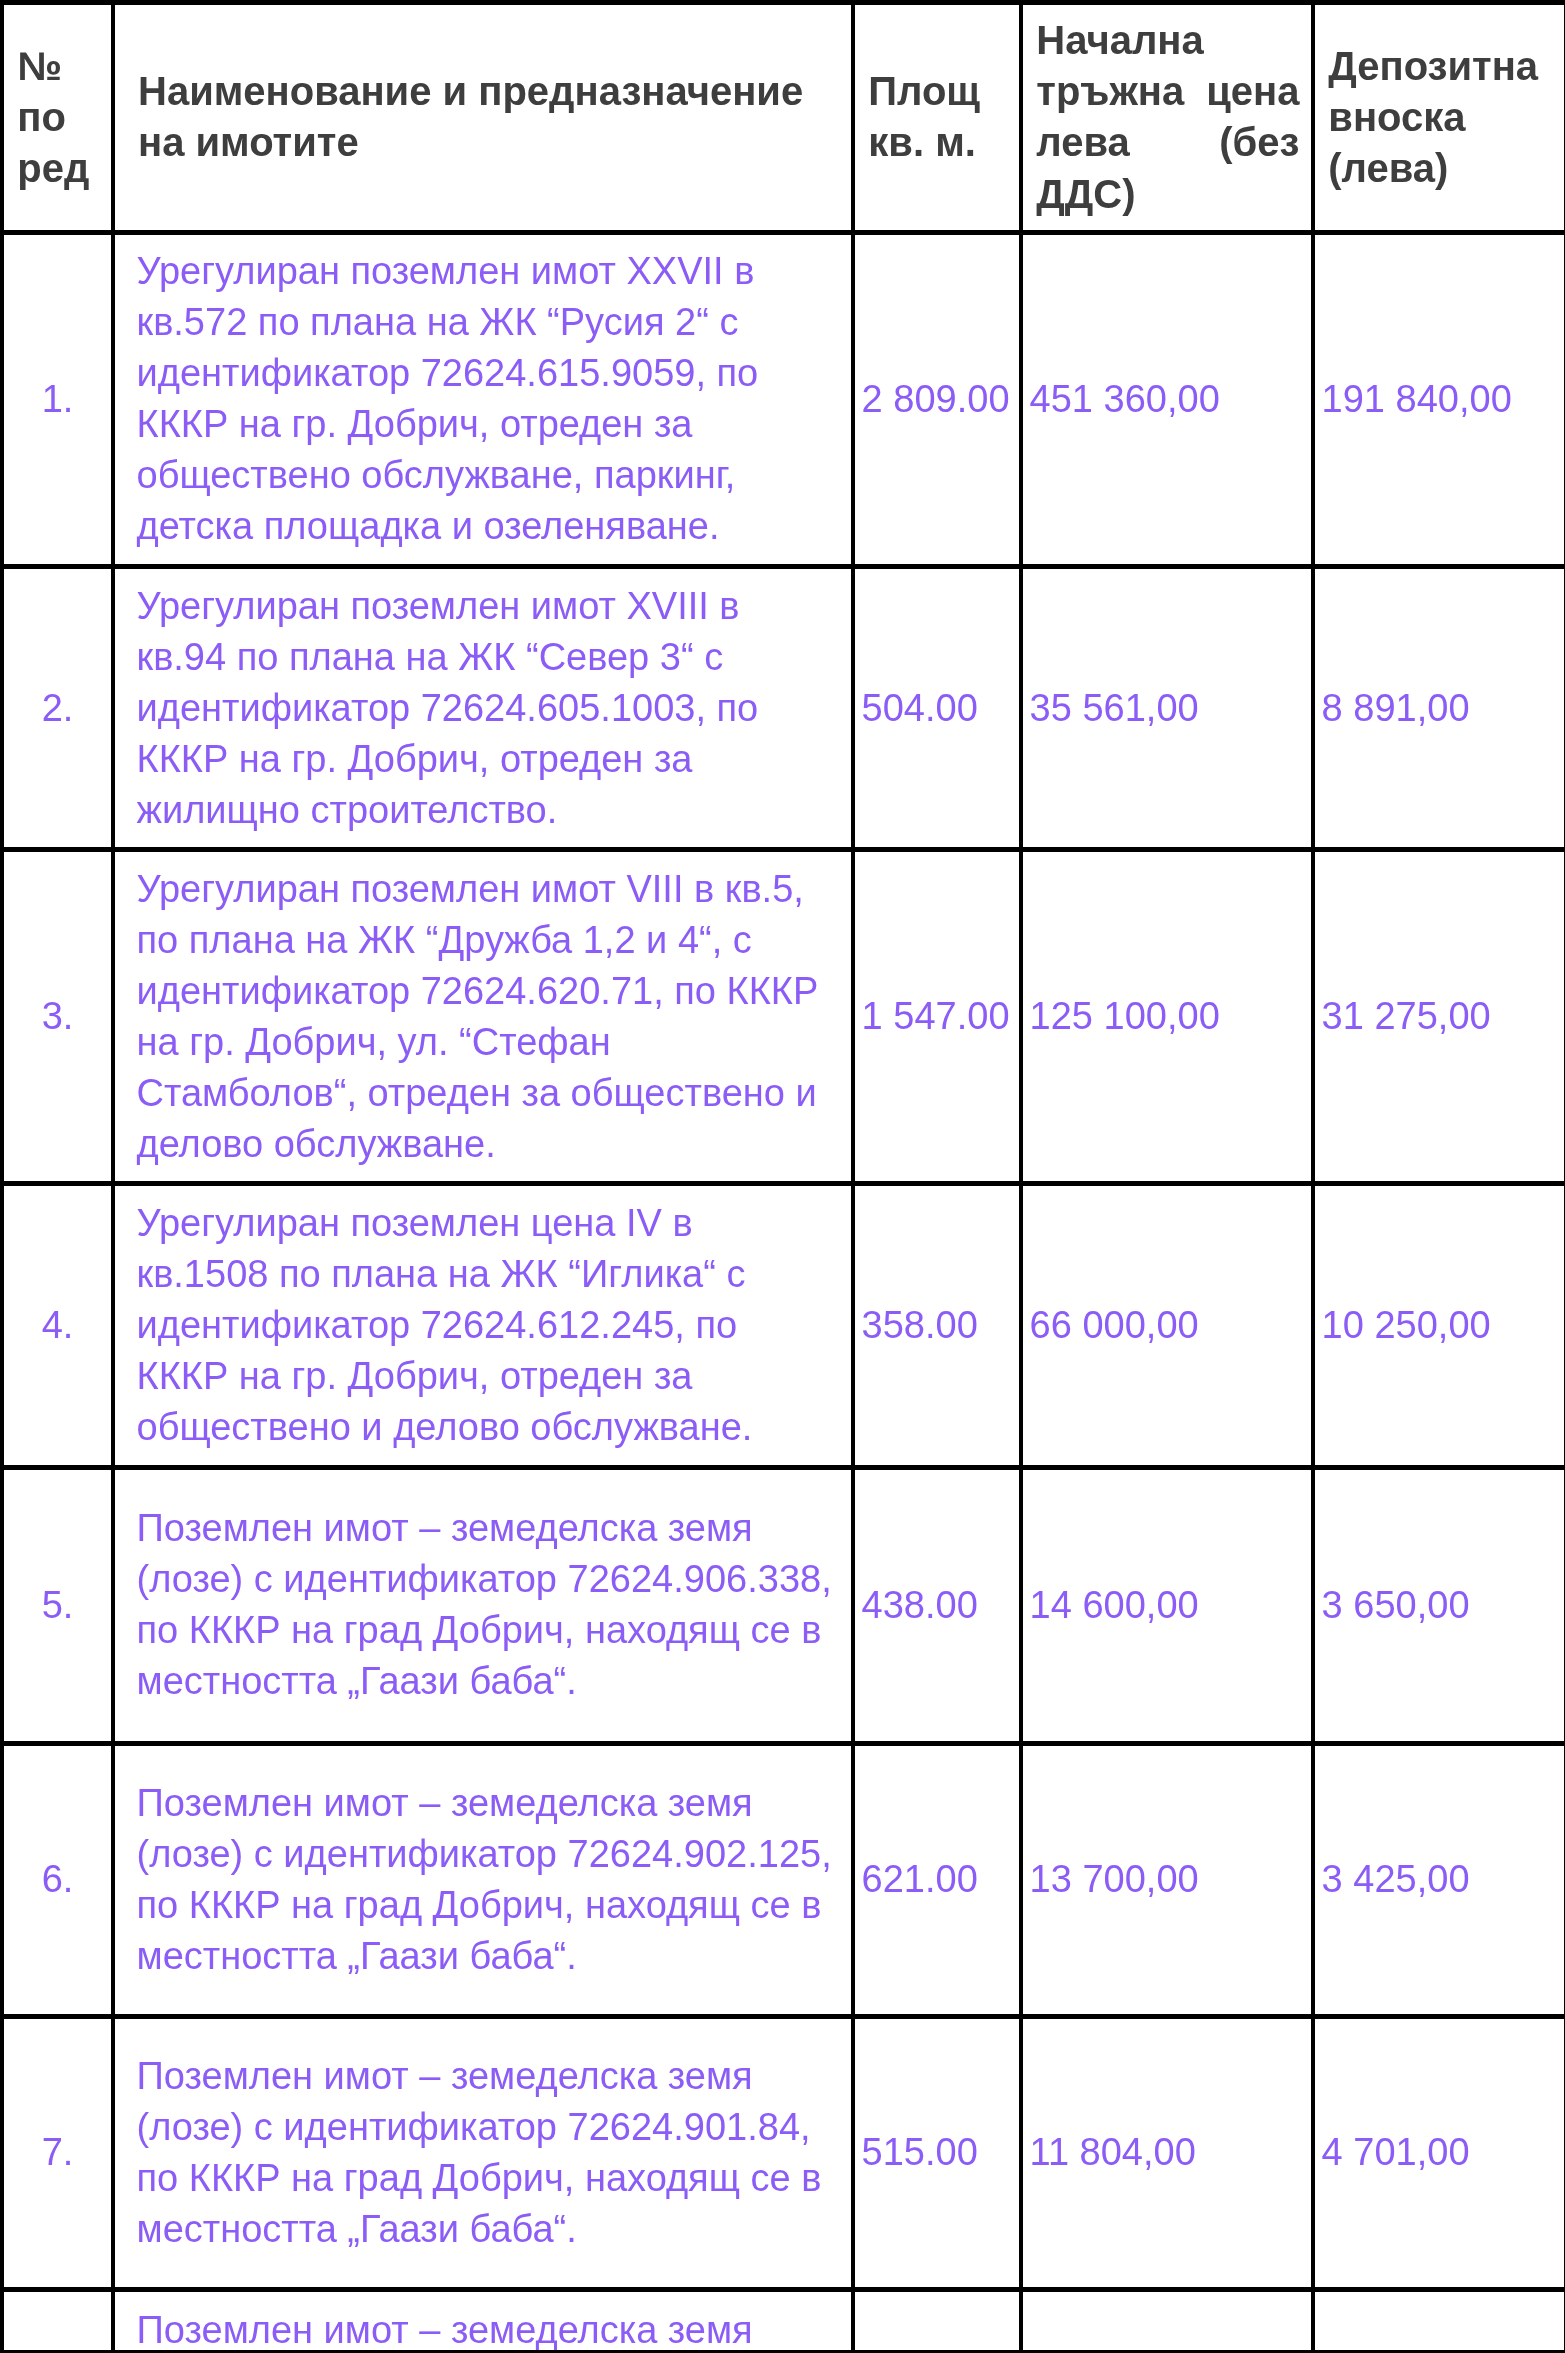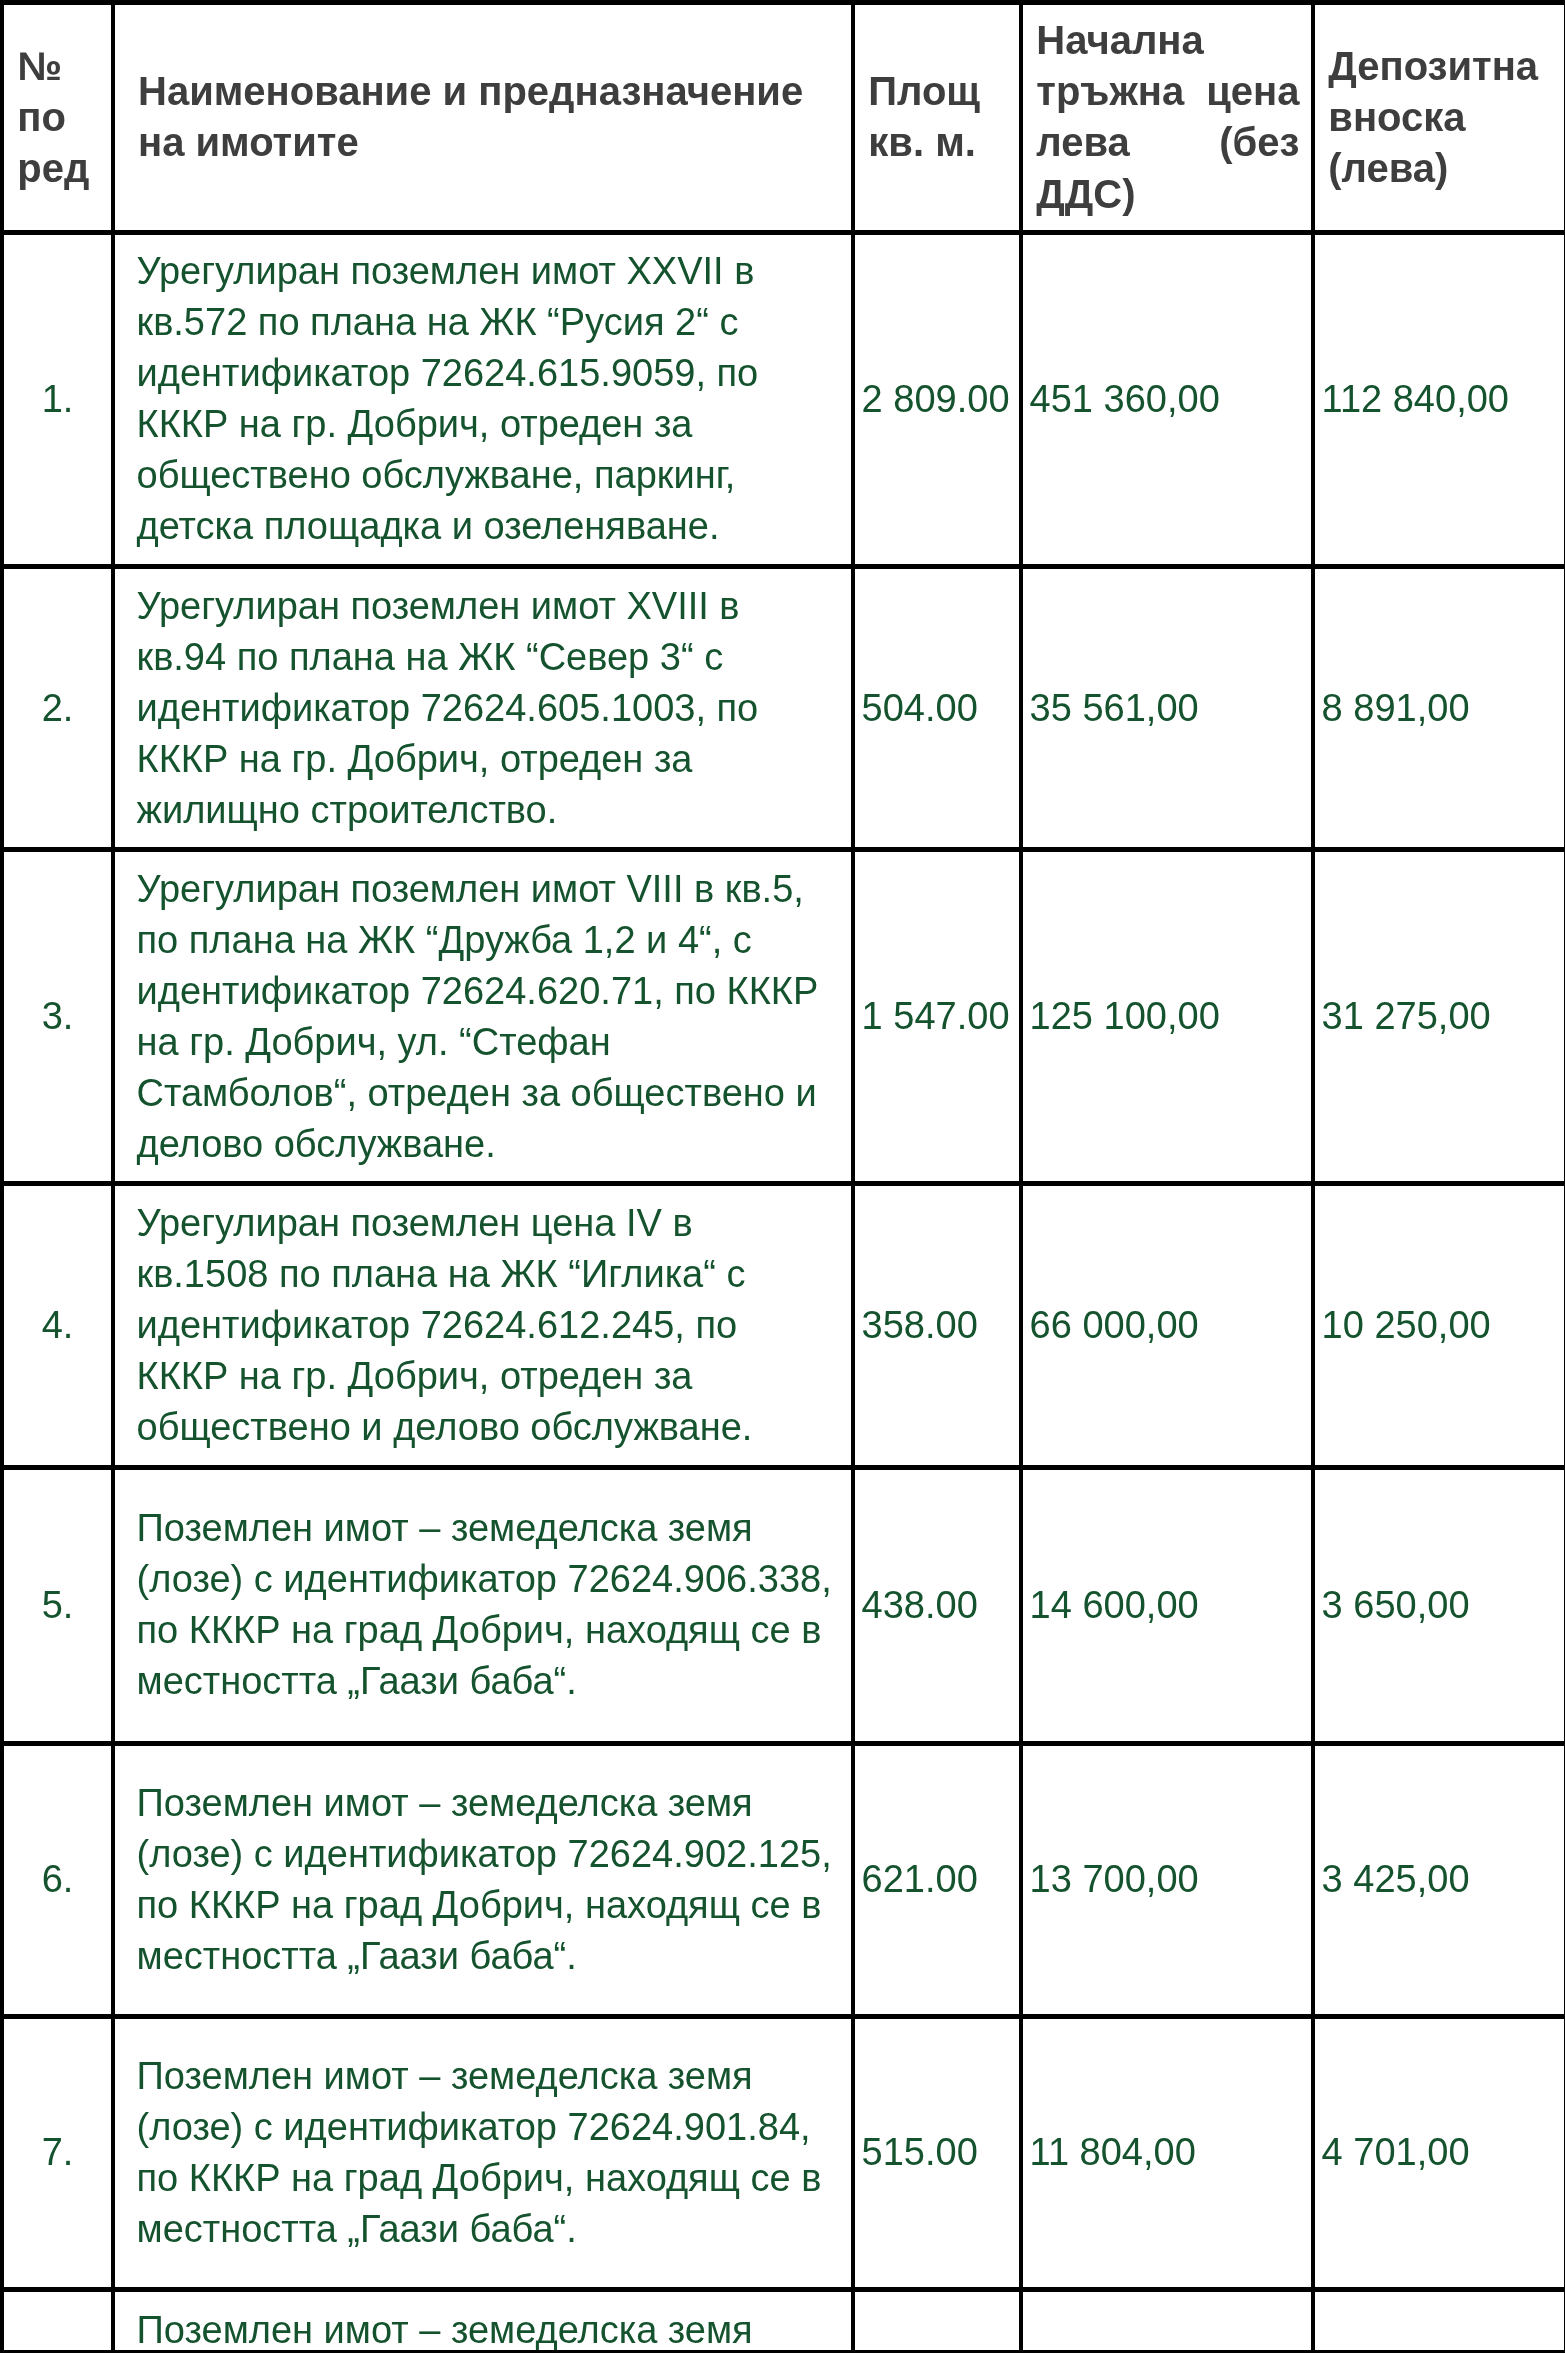--- a/index.html
+++ b/index.html
@@ -53,21 +53,21 @@
   tbody tr:nth-child(4) { height: 258px; }
   tbody tr:nth-child(5) { height: 276px; }
   tbody tr:nth-child(6) { height: 273px; }
   tbody tr:nth-child(7) { height: 273px; }
   tbody tr:nth-child(8) { height: 157px; }
 
   tbody td {
     font-size: 38px;
     line-height: 51px;
     vertical-align: middle;
-    color: #14532d;
+    color: #8b5cf6;
   }
   td.c-num  { text-align: center; padding: 0 3.3px; }
   td.c-name { text-align: left; padding: 11.6px 16.6px 11.6px 21.5px; }
   td.c-area, td.c-price, td.c-deposit { padding: 0 6.6px; }
 
   
   tbody tr:nth-child(8) td.c-name { vertical-align: top; padding-top: 13.3px; }
 
   .bottom-edge {
     position: absolute;
@@ -96,21 +96,21 @@
         <th class="h-price">Начална тръжна цена лева (без ДДС)</th>
         <th class="h-deposit">Депозитна вноска (лева)</th>
       </tr>
     </thead>
     <tbody>
       <tr>
         <td class="c-num">1.</td>
         <td class="c-name">Урегулиран поземлен имот XXVII в кв.572 по плана на ЖК “Русия 2“ с идентификатор 72624.615.9059, по КККР на гр. Добрич, отреден за обществено обслужване, паркинг, детска площадка и озеленяване.</td>
         <td class="c-area">2 809.00</td>
         <td class="c-price">451 360,00</td>
-        <td class="c-deposit">112 840,00</td>
+        <td class="c-deposit">191 840,00</td>
       </tr>
       <tr>
         <td class="c-num">2.</td>
         <td class="c-name">Урегулиран поземлен имот XVIII в кв.94 по плана на ЖК “Север 3“ с идентификатор 72624.605.1003, по КККР на гр. Добрич, отреден за жилищно строителство.</td>
         <td class="c-area">504.00</td>
         <td class="c-price">35 561,00</td>
         <td class="c-deposit">8 891,00</td>
       </tr>
       <tr>
         <td class="c-num">3.</td>

